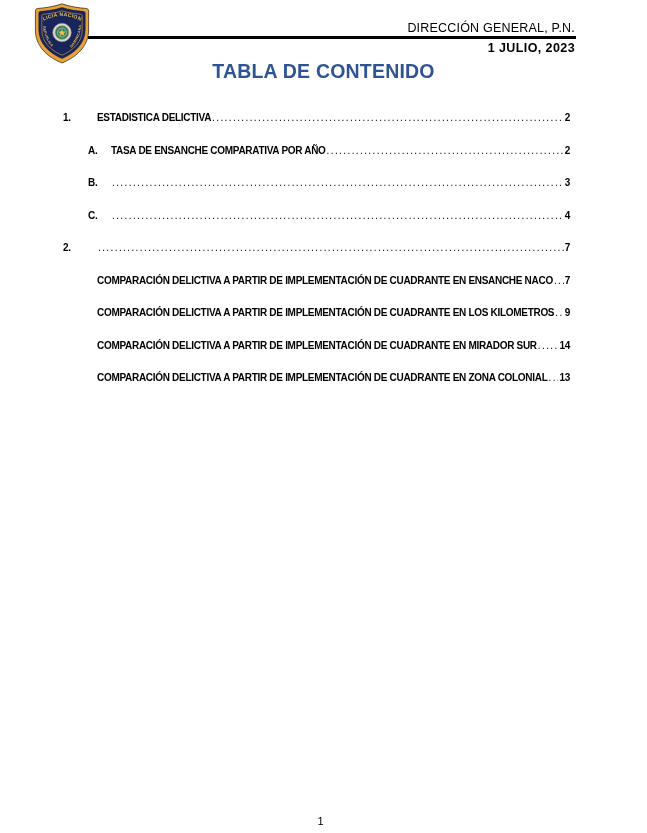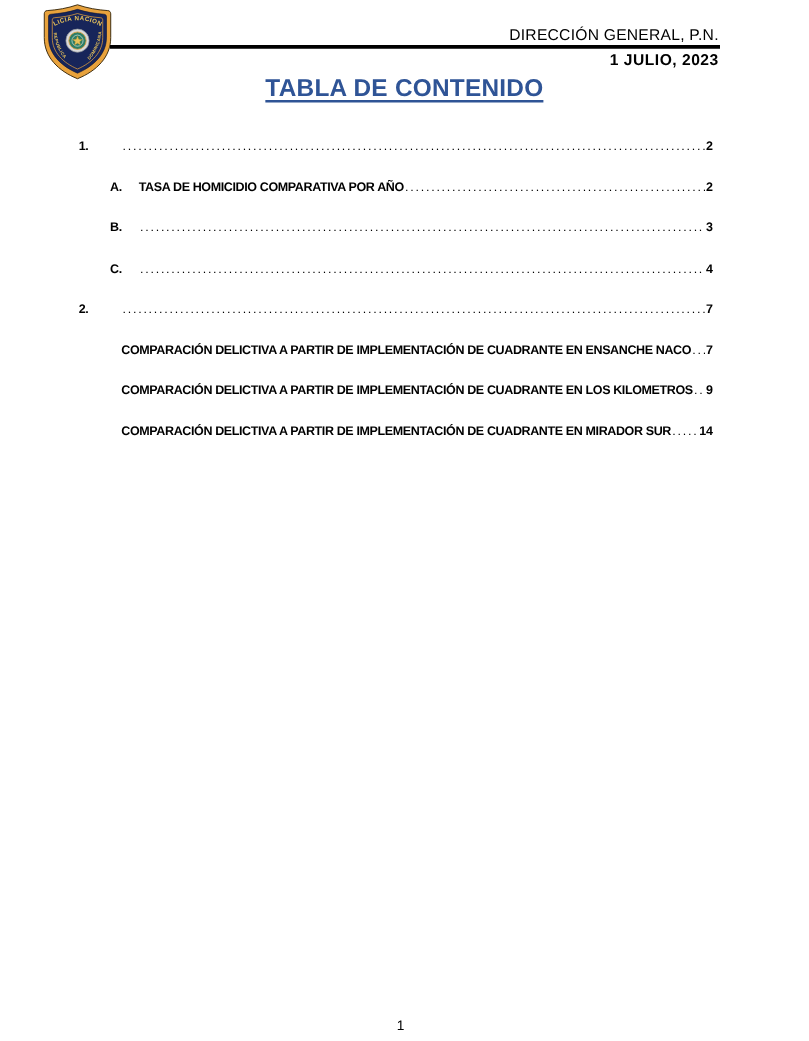--- a/index.html
+++ b/index.html
@@ -54,21 +54,20 @@
   
   .doc-title {
     position: absolute;
     left: 0;
     right: 0;
     top: 60px;
     text-align: center;
     font-size: 19.5px;
     font-weight: 700;
     color: #2F5496;
-    text-decoration: underline;
     text-decoration-thickness: 2px;
     text-underline-offset: 3px;
     letter-spacing: 0.2px;
   }
 
   
   .toc {
     position: absolute;
     left: 63px;
     top: 102px;
@@ -162,27 +161,28 @@
   <div class="header-org">DIRECCIÓN GENERAL, P.N.</div>
   <div class="header-rule"></div>
   <div class="header-date">1 JULIO, 2023</div>
 
   <div class="doc-title">TABLA DE CONTENIDO</div>
 
   <div class="toc">
 
     <div class="toc-row lvl1">
       <span class="num">1.</span>
+        <span class="txt">ESTADISTICA DELICTIVA</span>
         <span class="toc-leader"></span>
         <span class="pg">2</span>
     </div>
 
     <div class="toc-row lvl2">
       <span class="num">A.</span>
-        <span class="txt">TASA DE HOMICIDIO COMPARATIVA POR AÑO</span>
+        <span class="txt">TASA DE ENSANCHE COMPARATIVA POR AÑO</span>
         <span class="toc-leader"></span>
         <span class="pg">2</span>
     </div>
 
     <div class="toc-row lvl2">
       <span class="num">B.</span>
         <span class="toc-leader"></span>
         <span class="pg">3</span>
     </div>
 
@@ -209,18 +209,23 @@
         <span class="toc-leader"></span>
         <span class="pg">9</span>
     </div>
 
     <div class="toc-row lvl3">
       <span class="txt">COMPARACIÓN DELICTIVA A PARTIR DE IMPLEMENTACIÓN DE CUADRANTE EN MIRADOR SUR</span>
         <span class="toc-leader"></span>
         <span class="pg">14</span>
     </div>
 
+    <div class="toc-row lvl3">
+      <span class="txt">COMPARACIÓN DELICTIVA A PARTIR DE IMPLEMENTACIÓN DE CUADRANTE EN ZONA COLONIAL</span>
+        <span class="toc-leader"></span>
+        <span class="pg">13</span>
+    </div>
 
   </div>
 
   <div class="footer-pg">1</div>
 
 </div>
 
 </body></html>

